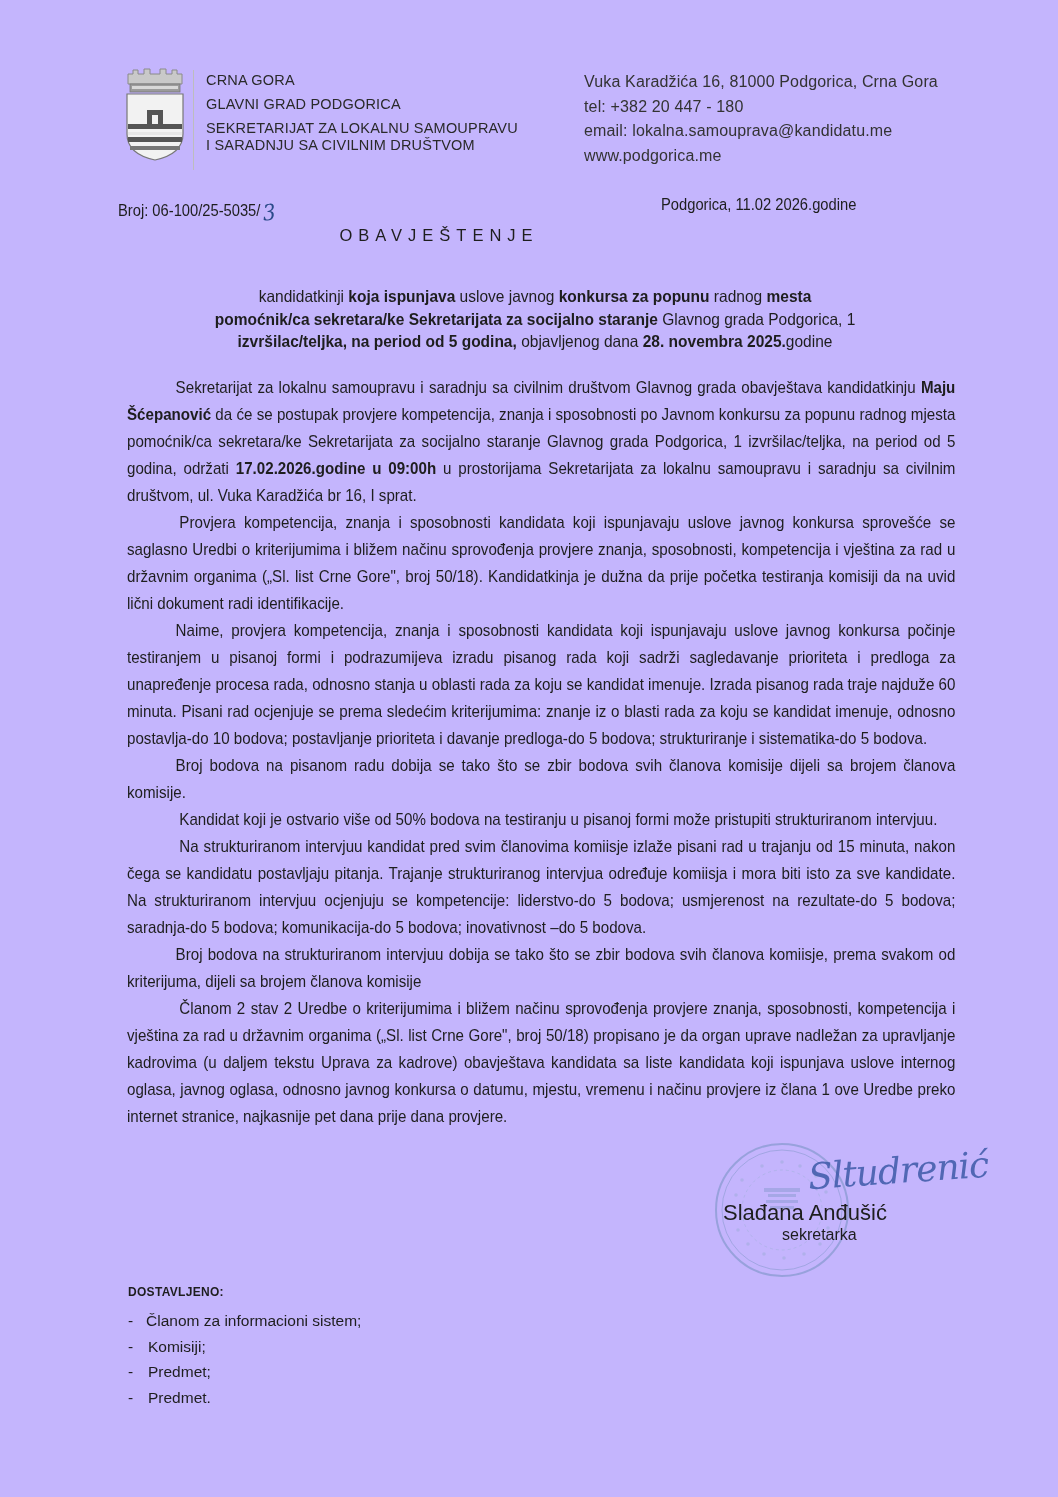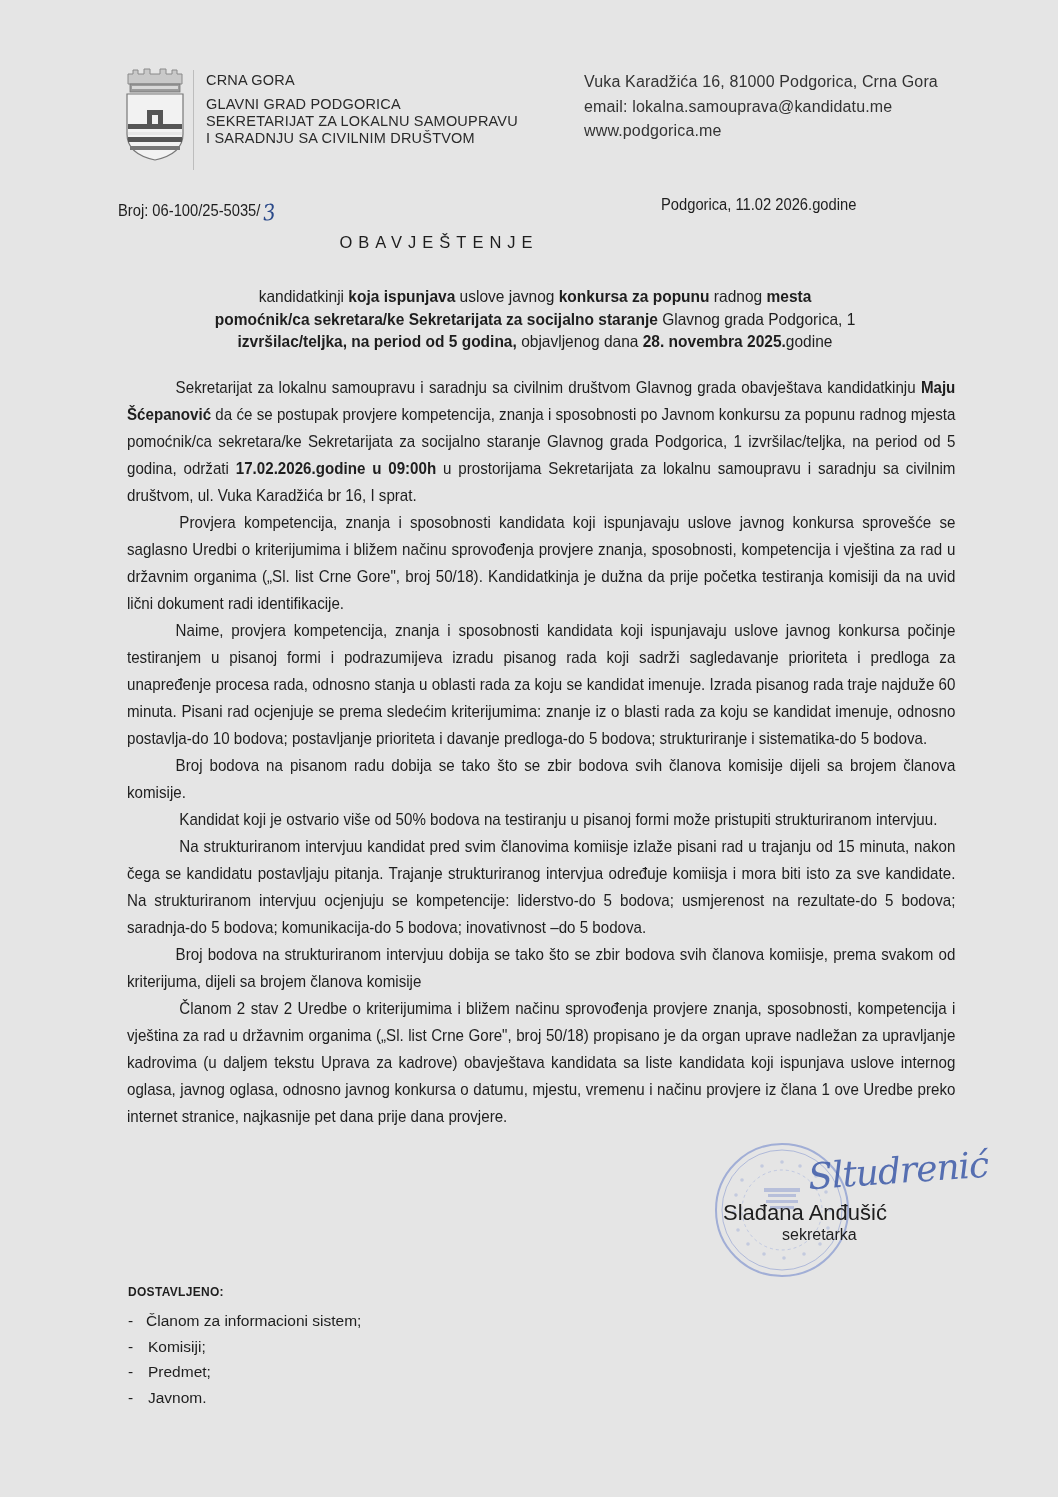--- a/index.html
+++ b/index.html
@@ -1,33 +1,33 @@
 <!DOCTYPE html>
 <html><head>
 <meta charset="utf-8">
 <style>
   html, body { margin: 0; padding: 0; background: #ffffff; }
   body { width: 1058px; height: 1497px; position: relative; overflow: hidden; color: #1a1a1a; }
-  .page { position: absolute; left: 0; top: 0; width: 1058px; height: 1497px; background: #e5e5e5; }
+  .page { position: absolute; left: 0; top: 0; width: 1058px; height: 1497px; background: #c4b5fd; }
 
   
   .crest { position: absolute; left: 122px; top: 64px; width: 66px; height: 98px; }
   .vline { position: absolute; left: 193px; top: 70px; width: 1px; height: 100px; background: #bdbdbd; }
   .org { position: absolute; left: 206px; top: 72px; font-family: "Liberation Sans", sans-serif; font-size: 14.5px; line-height: 17px; color: #2a2a2a; letter-spacing: 0.2px; }
   .org div { white-space: nowrap; }
   .org .l1 { margin-bottom: 7px; }
-  .org .l2 { }
+  .org .l2 { margin-bottom: 7px; }
   .contact { position: absolute; left: 584px; top: 70px; font-family: "Liberation Sans", sans-serif; font-size: 16px; line-height: 24.5px; color: #333; letter-spacing: 0.15px; }
   .contact div { white-space: nowrap; }
 
   .ref { position: absolute; left: 118px; top: 196px; font-family: "Liberation Sans", sans-serif; font-size: 16px; color: #1e1e1e; white-space: nowrap; transform: scaleX(0.92); transform-origin: left top; }
   .ref .hand { font-family: "DejaVu Serif", serif; font-style: italic; color: #2b4a8a; font-size: 22px; display: inline-block; transform: rotate(-6deg) translateY(4px); margin-left: 2px; }
   .date { position: absolute; left: 661px; top: 196px; font-family: "Liberation Sans", sans-serif; font-size: 16px; color: #1e1e1e; white-space: nowrap; transform: scaleX(0.92); transform-origin: left top; }
 
-  .title { position: absolute; left: 0; width: 851px; top: 233px; text-align: center; font-family: "Liberation Sans", sans-serif; font-size: 16.5px; letter-spacing: 6px; color: #1e1e1e; padding-left: 27px; box-sizing: border-box; }
+  .title { position: absolute; left: 0; width: 851px; top: 226px; text-align: center; font-family: "Liberation Sans", sans-serif; font-size: 16.5px; letter-spacing: 6px; color: #1e1e1e; padding-left: 27px; box-sizing: border-box; }
 
   .subject { position: absolute; left: 110px; width: 850px; top: 285px; text-align: center; font-family: "Liberation Sans", sans-serif; font-size: 16.5px; line-height: 22.5px; color: #1e1e1e; transform: scaleX(0.94); transform-origin: center top; }
   .subject b { font-weight: bold; }
 
   .body { position: absolute; left: 127px; width: 828px; top: 374px; font-family: "Liberation Sans", sans-serif; font-size: 16.2px; line-height: 27px; color: #1e1e1e; text-align: justify; }
   .body p { margin: 0; text-indent: 52px; }
   .body p.ind2 { text-indent: 56px; }
   .body b { font-weight: bold; }
   .body .squeeze { display: block; transform: scaleX(0.935); transform-origin: left top; width: 107%; }
 
@@ -66,20 +66,21 @@
 
   <div class="org">
     <div class="l1">CRNA GORA</div>
     <div class="l2">GLAVNI GRAD PODGORICA</div>
     <div>SEKRETARIJAT ZA LOKALNU SAMOUPRAVU</div>
     <div>I SARADNJU SA CIVILNIM DRUŠTVOM</div>
   </div>
 
   <div class="contact">
     <div>Vuka Karadžića 16, 81000 Podgorica, Crna Gora</div>
+    <div>tel: +382 20 447 - 180</div>
     <div>email: lokalna.samouprava@kandidatu.me</div>
     <div>www.podgorica.me</div>
   </div>
 
   <div class="ref">
     <span>Broj: 06-100/25-5035/</span><span class="hand">3</span>
   </div>
   <div class="date">Podgorica, 11.02 2026.godine</div>
 
   <div class="title">OBAVJEŠTENJE</div>
@@ -134,16 +135,16 @@
   </svg>
   <div class="sig-script">Sltudrenić</div>
   <div class="signer">Slađana Anđušić</div>
   <div class="signer-role">sekretarka</div>
 
   <div class="dist-h">DOSTAVLJENO:</div>
   <div class="dist">
     <div class="item first"><span class="dash">-</span><span>Članom za informacioni sistem;</span></div>
     <div class="item"><span class="dash">-</span><span>Komisiji;</span></div>
     <div class="item"><span class="dash">-</span><span>Predmet;</span></div>
-    <div class="item"><span class="dash">-</span><span>Javnom.</span></div>
+    <div class="item"><span class="dash">-</span><span>Predmet.</span></div>
   </div>
 
 </div>
 
 </body></html>

